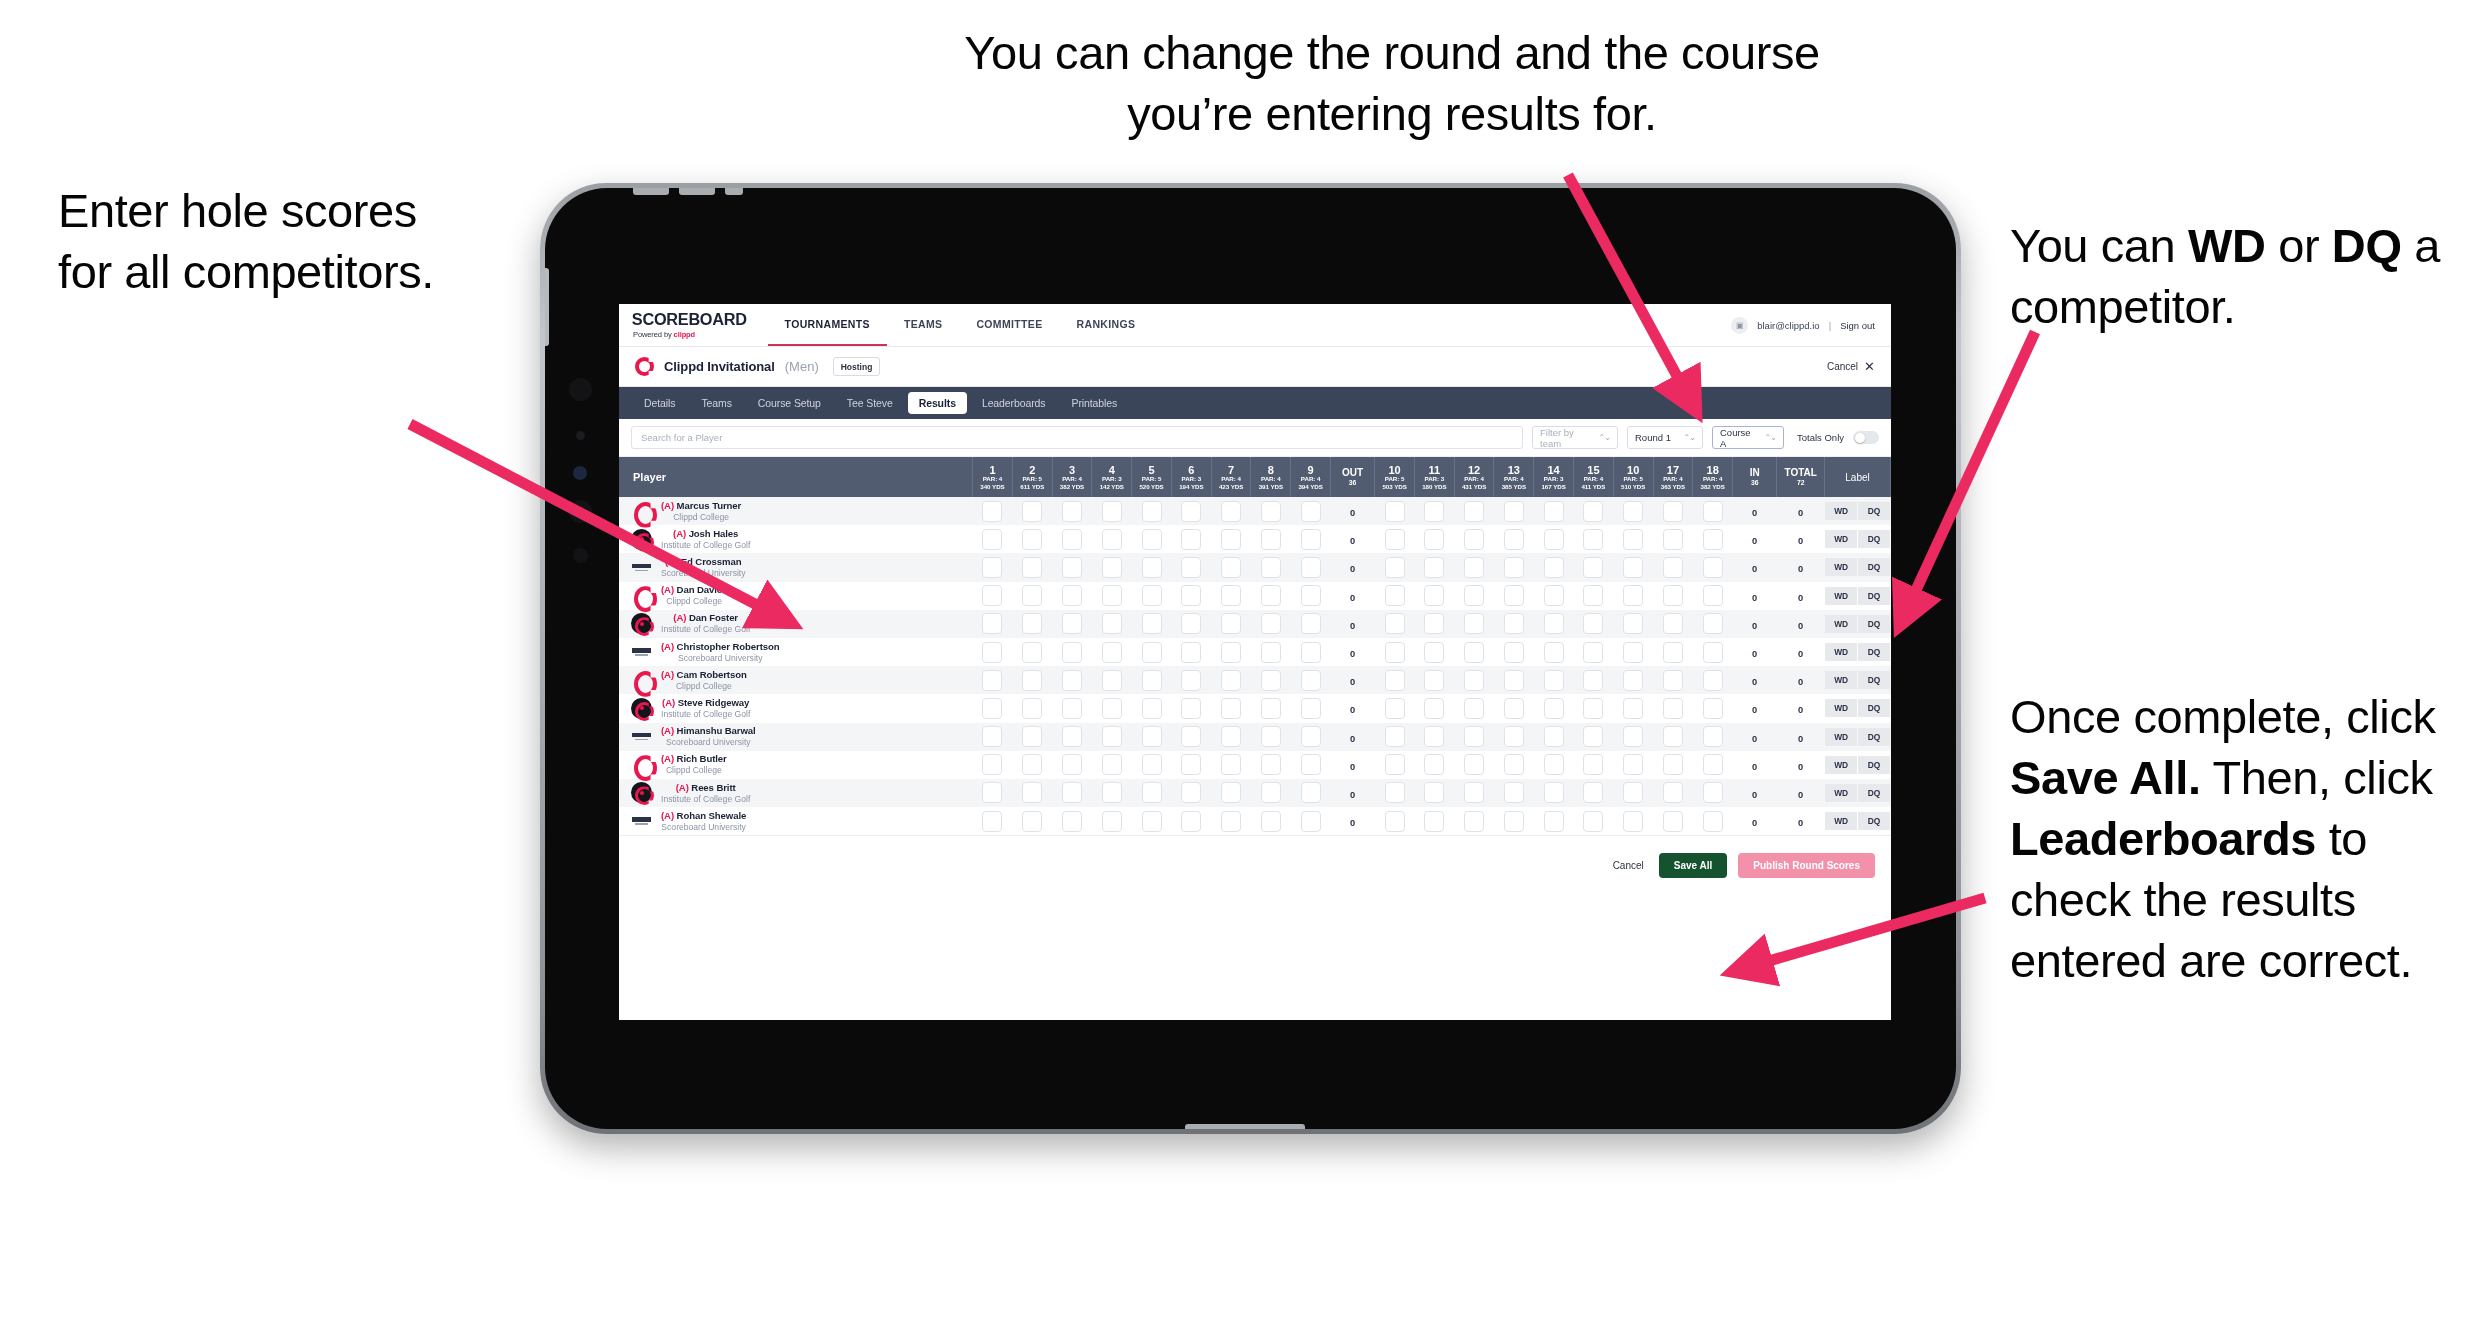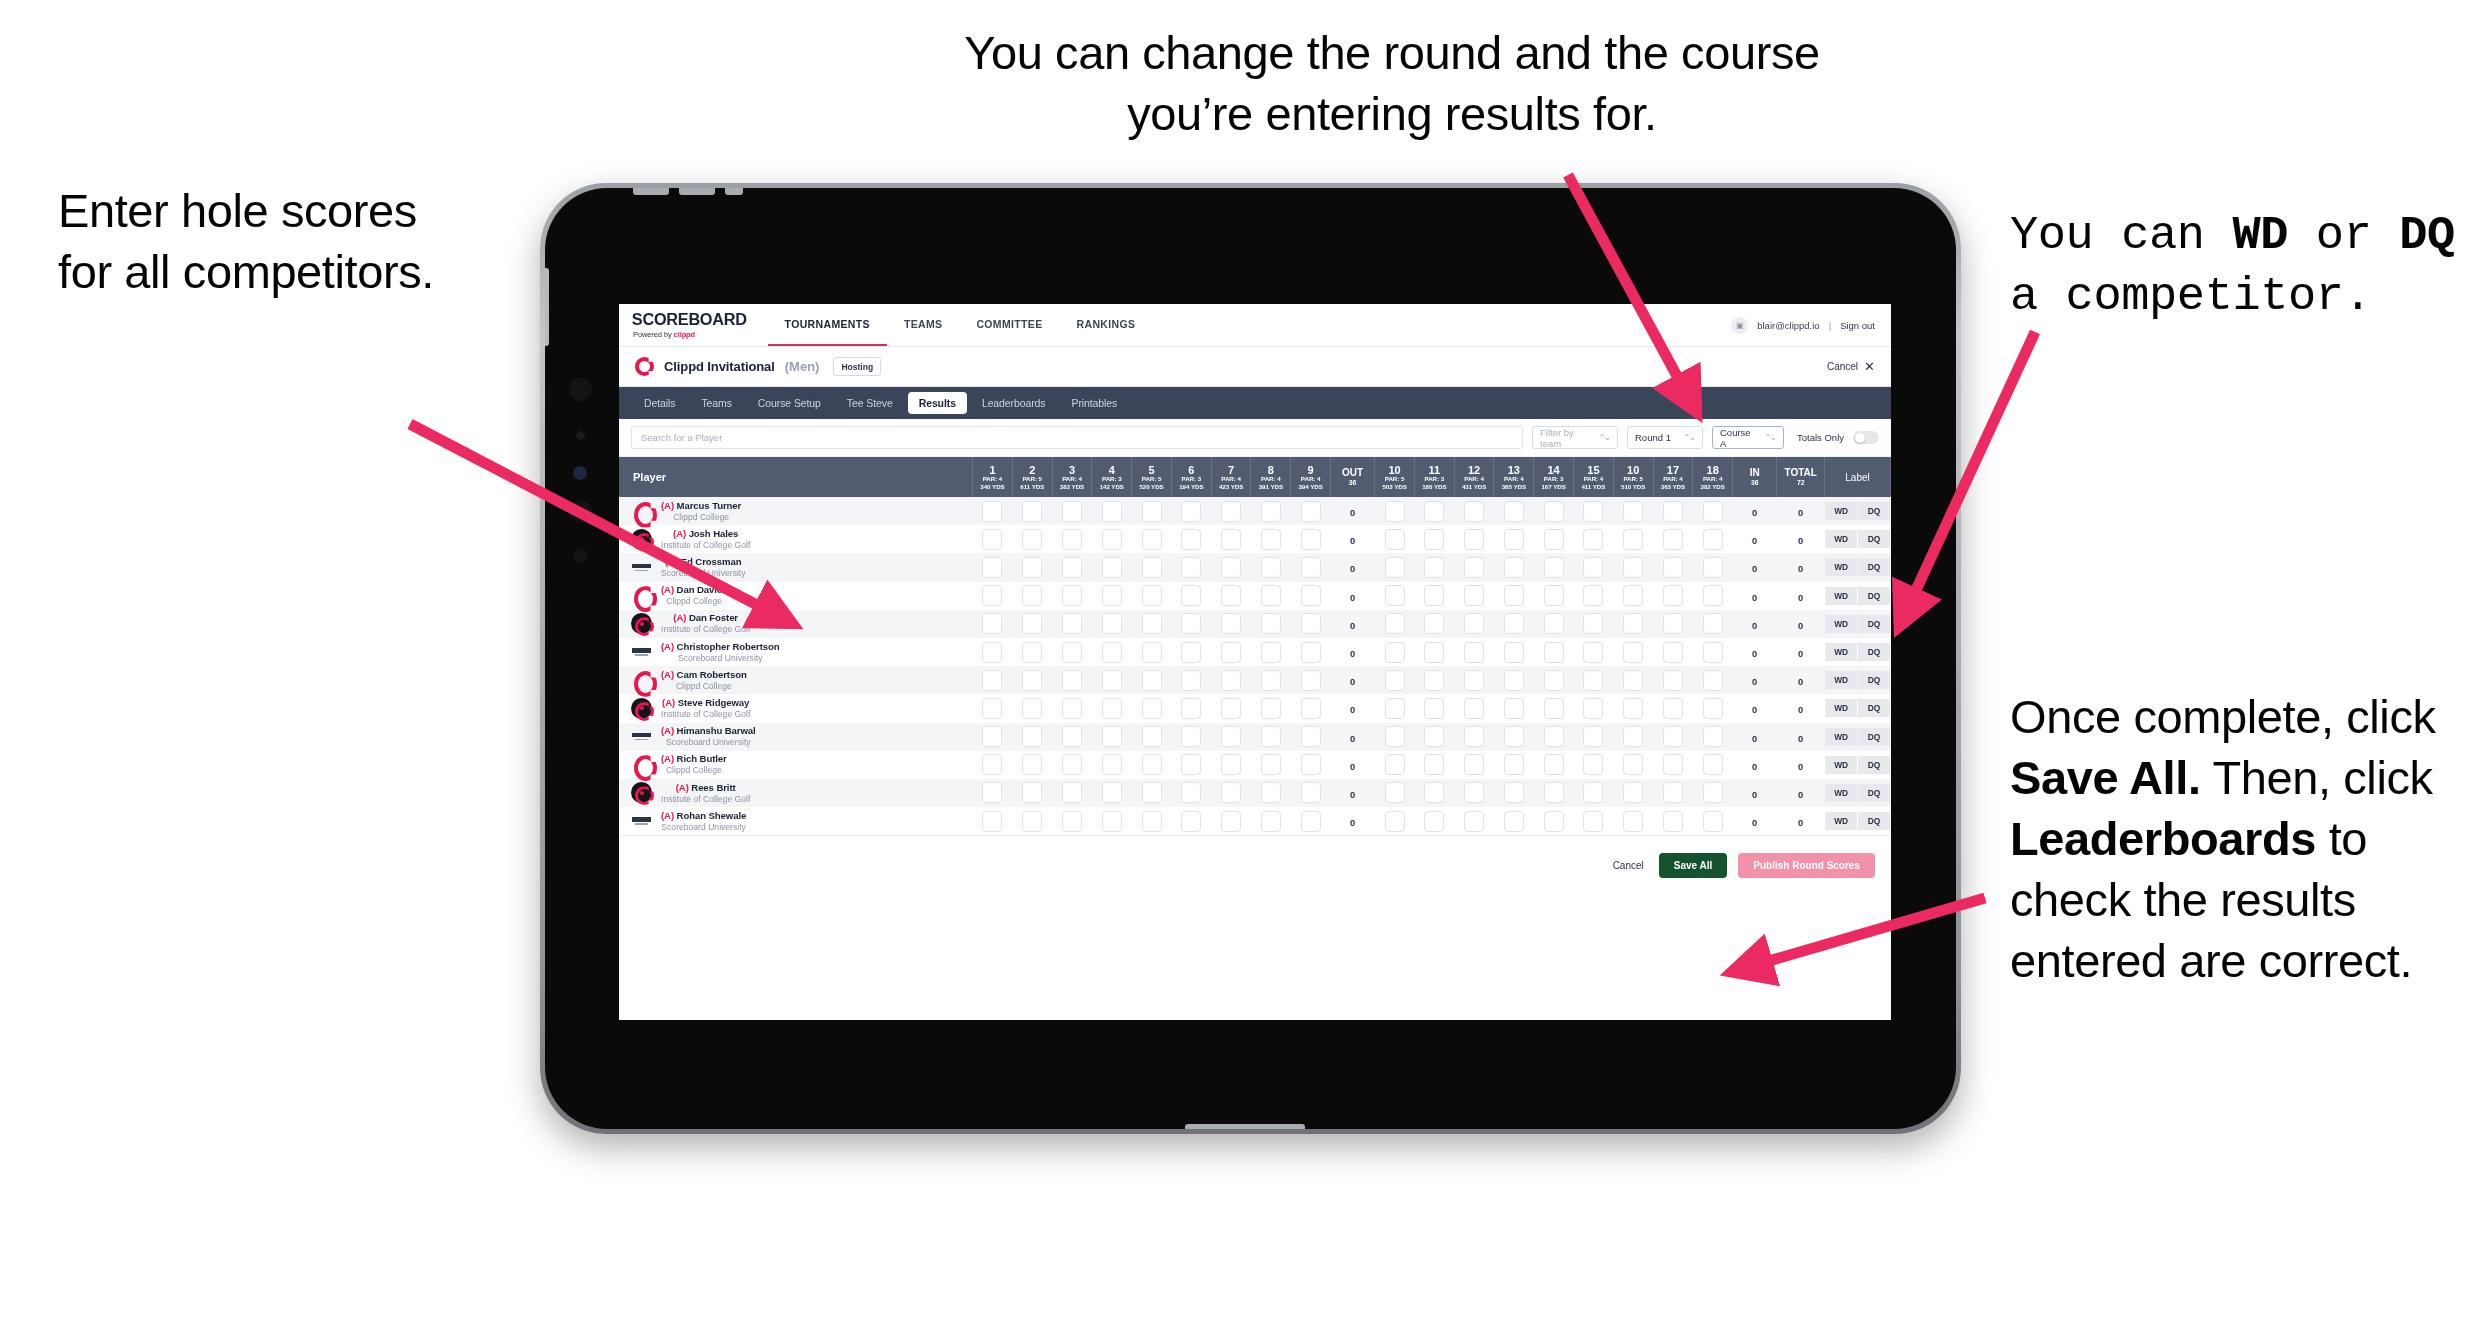--- a/index.html
+++ b/index.html
@@ -13,21 +13,21 @@
     color:#050505;
     font-size:47px;
     line-height:1.30;
     letter-spacing:-0.4px;
     white-space:pre-line;
   }
   .anno b { font-weight:700; }
 
   #anno-top   { left:912px;  top:22px;  width:960px; text-align:center; }
   #anno-left  { left:58px;   top:180px; width:420px; }
-  #anno-wddq  { left:2010px; top:205px; width:470px;font-family:Liberation Mono, monospace; }
+  #anno-wddq  { left:2010px; top:215px; width:470px; }
   #anno-save  { left:2010px; top:686px; width:475px; }
 
   
   .arrowsvg { position:absolute; left:0; top:0; width:2489px; height:1339px; pointer-events:none; }
 
   
   #tablet {
     position:absolute; left:540px; top:183px; width:1421px; height:951px;
     border-radius:66px;
     background:linear-gradient(180deg,#9b9ea3 0%, #c3c6cb 16%, #8e9196 84%, #6f7277 100%);
@@ -99,21 +99,21 @@
   }
   .clogo {
     width:19px; height:19px; position:relative; flex:none;
   }
   .clogo::before {
     content:""; position:absolute; inset:0;
     border:4.1px solid #e8174e; border-radius:50%;
     clip-path:polygon(0 0, 72% 0, 72% 26%, 100% 26%, 100% 74%, 72% 74%, 72% 100%, 0 100%);
   }
   .tour-title { font-size:13px; font-weight:600; color:#1b2235; letter-spacing:-0.1px; }
-  .tour-gender { font-size:13px; color:#9aa1b0; font-weight:700; }
+  .tour-gender { font-size:13px; color:#9aa1b0; font-weight:400; }
   .tour-badge {
     font-size:8.5px; font-weight:700; color:#2b3245;
     border:1px solid #d7dae1; border-radius:3px; padding:3.5px 7px; margin-left:4px;
   }
   .tour-cancel { margin-left:auto; display:flex; align-items:center; gap:6px; cursor:pointer; }
   .tour-cancel span { font-size:10px; color:#2b3245; }
   .tour-cancel .x { font-size:13px; color:#2b3245; line-height:1; }
 
   
   #sectabs {

